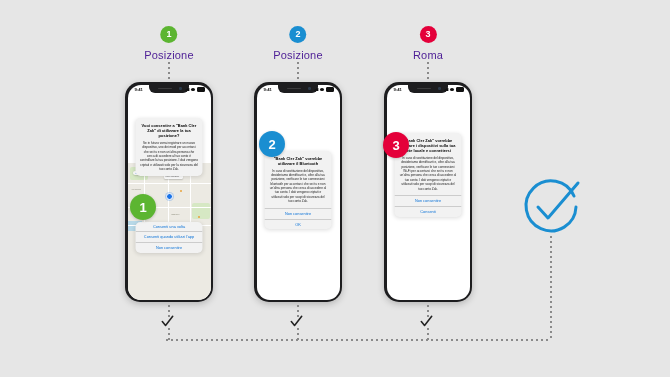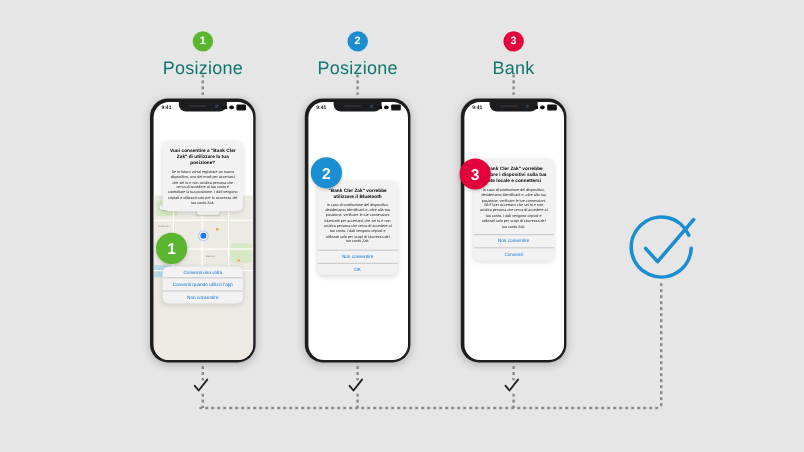--- a/index.html
+++ b/index.html
@@ -12,21 +12,21 @@
   .stage{position:absolute;inset:0;}
 
   
   .step-head{position:absolute;text-align:center;transform:translateX(-50%);}
   .step-badge{
     width:17px;height:17px;border-radius:50%;
     display:flex;align-items:center;justify-content:center;
     color:#fff;font-size:9px;font-weight:bold;line-height:1;
     margin:0 auto 6px auto;
   }
-  .step-label{font-size:15px;color:#0f766e;letter-spacing:.2px;white-space:nowrap;}
+  .step-label{font-size:11px;color:#4c1d95;letter-spacing:.2px;white-space:nowrap;}
 
   
   .v-dots{
     position:absolute;width:2px;
     background-image:linear-gradient(#8a8a8a 50%,rgba(0,0,0,0) 0%);
     background-size:2px 5px;background-repeat:repeat-y;
   }
   .h-dots{
     position:absolute;height:2px;
     background-image:linear-gradient(to right,#8a8a8a 50%,rgba(0,0,0,0) 0%);
@@ -133,21 +133,21 @@
   <div class="step-head" style="left:169px;top:26px;">
     <div class="step-badge" id="sb1" style="background: rgb(92, 181, 49);">1</div>
     <div class="step-label">Posizione</div>
   </div>
   <div class="step-head" style="left:298px;top:26px;">
     <div class="step-badge" id="sb2" style="background: rgb(26, 142, 209);">2</div>
     <div class="step-label">Posizione</div>
   </div>
   <div class="step-head" style="left:428px;top:26px;">
     <div class="step-badge" id="sb3" style="background: rgb(228, 0, 58);">3</div>
-    <div class="step-label">Bank</div>
+    <div class="step-label">Roma</div>
   </div>
 
   <div class="v-dots" style="left:168px;top:62px;height:17px;"></div>
   <div class="v-dots" style="left:297px;top:62px;height:17px;"></div>
   <div class="v-dots" style="left:427px;top:62px;height:17px;"></div>
 
   <div class="phone" style="left:125px;top:82px;">
     <div class="screen">
       <div class="notch">
         <span class="speaker"></span>

